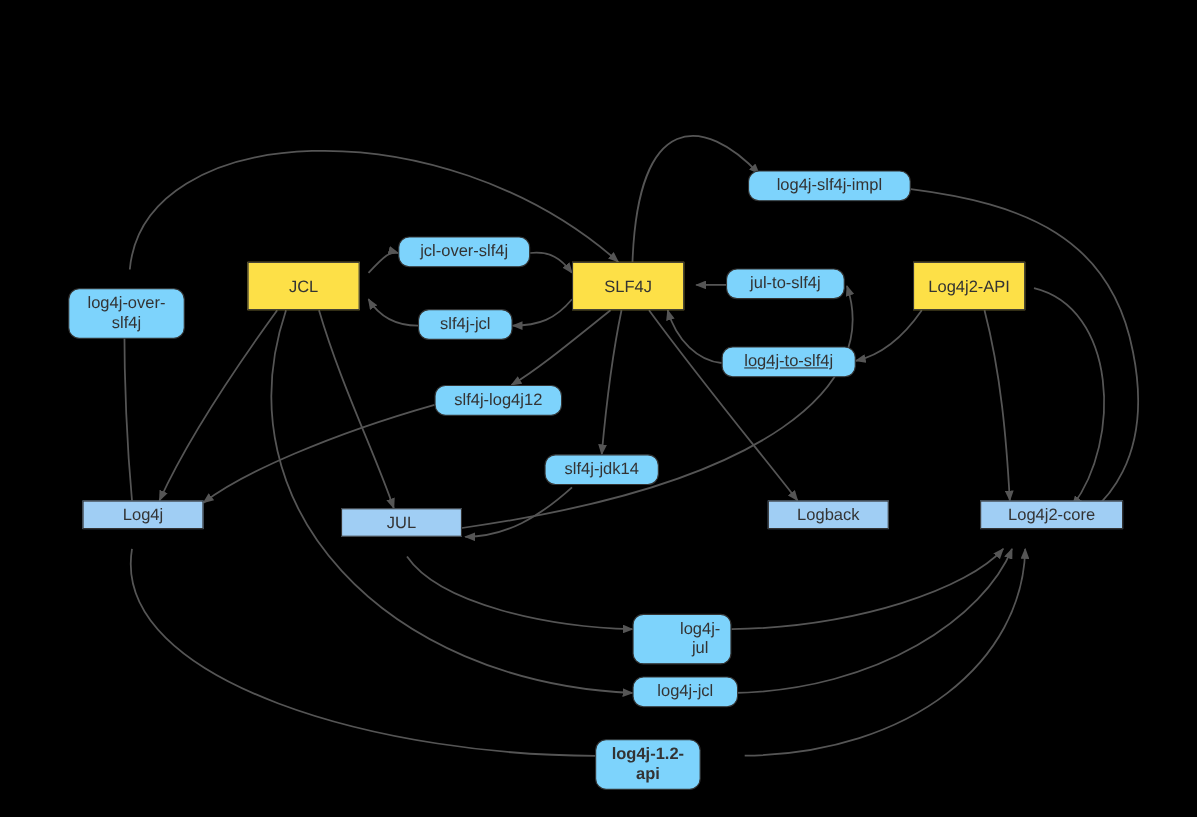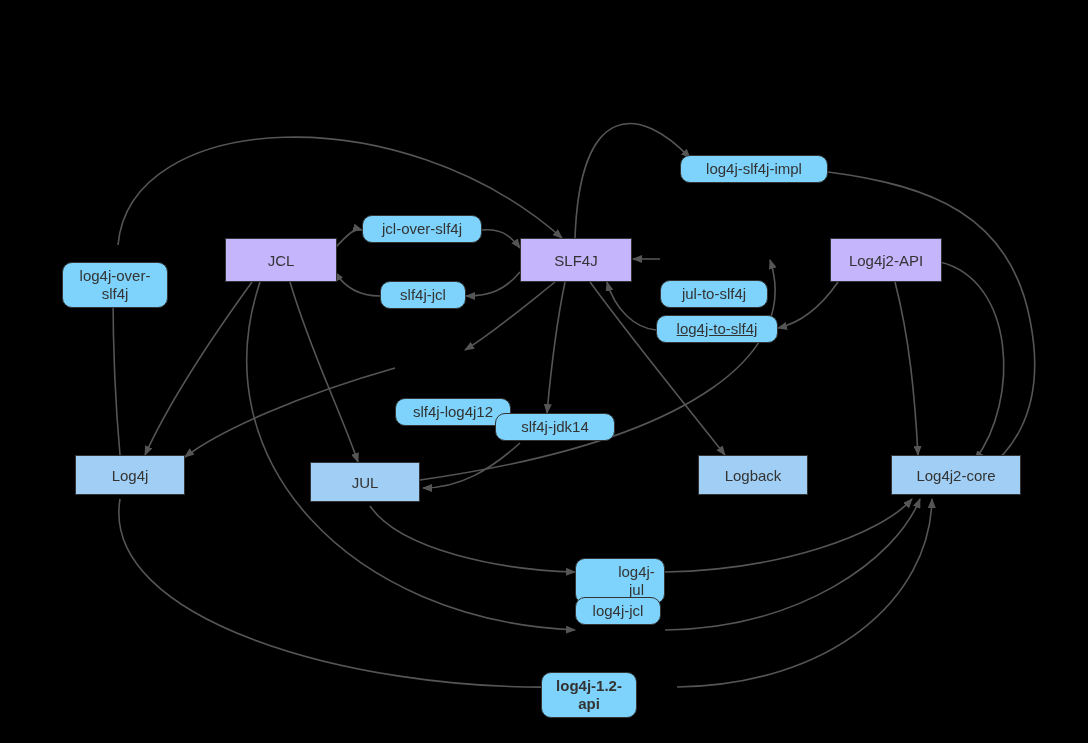--- a/index.html
+++ b/index.html
@@ -15,30 +15,30 @@
   .node {
     position: absolute;
     display: flex;
     align-items: center;
     justify-content: center;
     text-align: center;
     color: #333;
     box-sizing: border-box;
   }
   .api-node {
-    background: #c4b5fd;
+    background: #fde047;
     border: 1px solid #333;
-    width: 112px;
+    width: 102px;
     height: 44px;
   }
   .impl-node {
     background: #a0cef4;
     border: 1px solid #333;
     width: 110px;
-    height: 40px;
+    height: 26px;
   }
   .bridge-node {
     background: #7dd3fc;
     border: 1.5px solid #333;
     border-radius: 10px;
     padding: 4px 10px;
     height: auto;
     min-height: 26px;
     line-height: 1.2;
   }
@@ -140,35 +140,35 @@
 
 <div class="node bridge-node" style="left:362px; top:215px; width:120px;">
     <span>jcl-over-slf4j</span>
   </div>
 <div class="node bridge-node" style="left:380px; top:281px; width:86px;">
     <span>slf4j-jcl</span>
   </div>
 <div class="node bridge-node" style="left:680px; top:155px; width:148px;">
     <span>log4j-slf4j-impl</span>
   </div>
-<div class="node bridge-node" style="left:660px; top:244px; width:108px;margin-top:36px;">
+<div class="node bridge-node" style="left:660px; top:244px; width:108px;">
     <span>jul-to-slf4j</span>
   </div>
 <div class="node bridge-node" style="left:656px; top:315px; width:122px;text-decoration:underline;">
     <span>log4j-to-slf4j</span>
   </div>
-<div class="node bridge-node" style="left:395px; top:350px; width:116px;margin-top:48px;">
+<div class="node bridge-node" style="left:395px; top:350px; width:116px;">
     <span>slf4j-log4j12</span>
   </div>
-<div class="node bridge-node" style="left:495px; top:413px; width:120px;">
+<div class="node bridge-node" style="left:495px; top:413px; width:104px;">
     <span>slf4j-jdk14</span>
   </div>
 <div class="node bridge-node" style="left:62px;  top:262px; width:106px; height:46px; white-space:pre-line;justify-content:center;"><span>log4j-over-
 slf4j</span></div>
 <div class="node bridge-node" style="left:575px; top:558px; width:90px;padding-left:43px;">
     <span>log4j-jul</span>
   </div>
-<div class="node bridge-node" style="left:575px; top:597px; width:86px;">
+<div class="node bridge-node" style="left:575px; top:615px; width:96px;">
     <span>log4j-jcl</span>
   </div>
 <div class="node bridge-node" style="left:541px; top:672px; width:96px;font-weight:bold;">
     <span>log4j-1.2-api</span>
   </div>
 
 </body></html>

